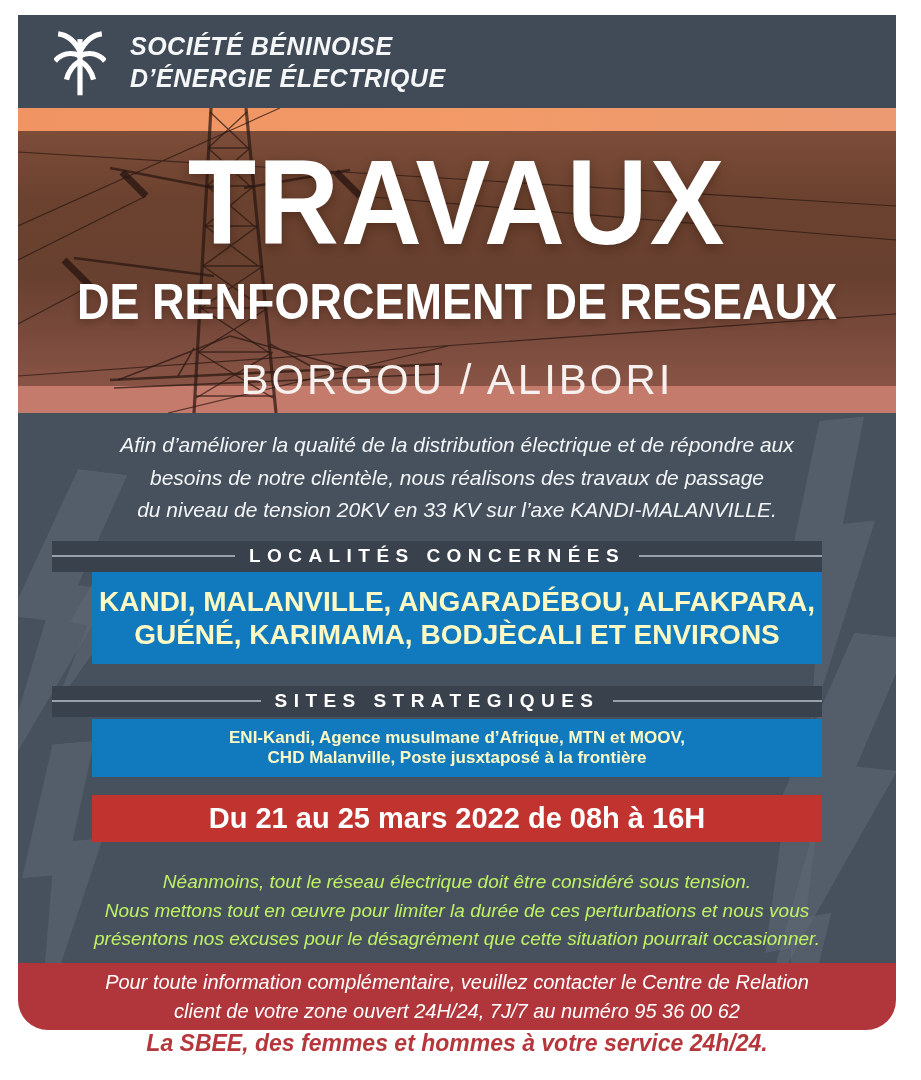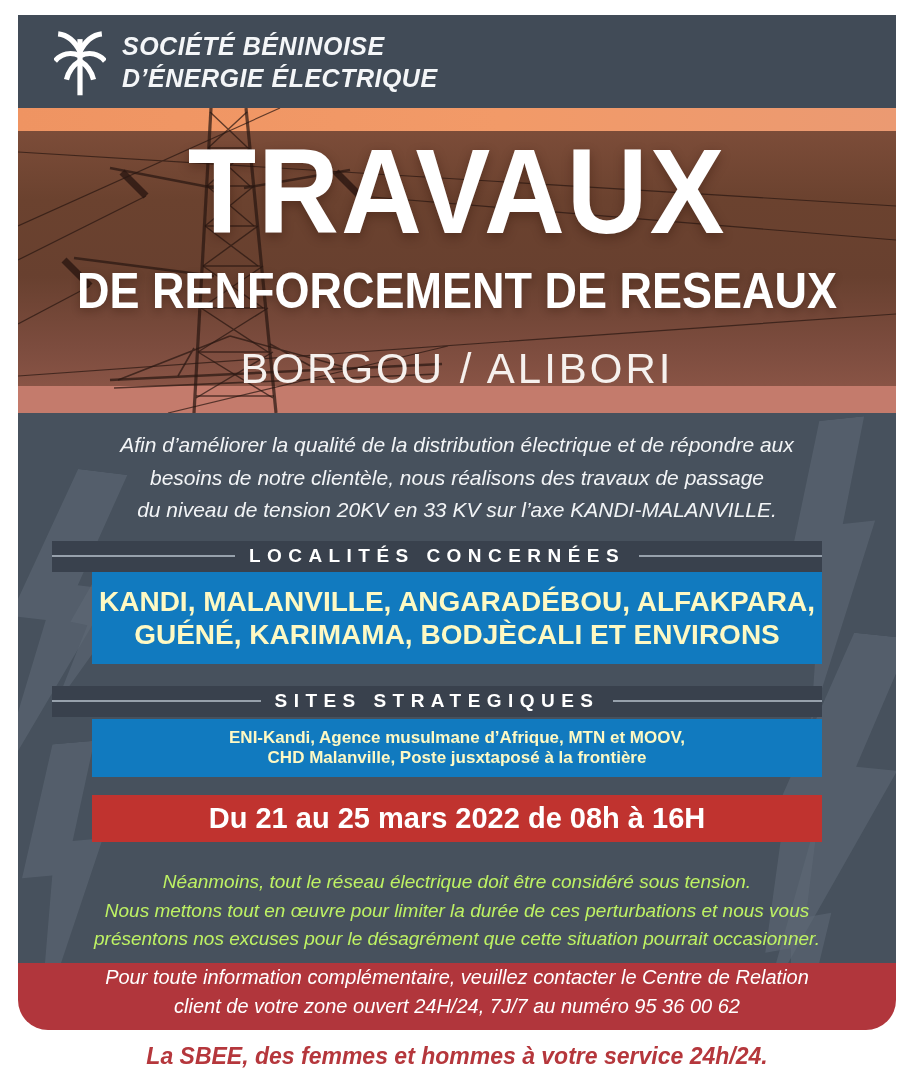--- a/index.html
+++ b/index.html
@@ -24,21 +24,21 @@
     position:relative;
   }
   .poster{
     position:absolute;left:18px;top:15px;width:878px;
   }
   
   .header-bar{
     background:var(--slate-header);
     height:93px;
     display:flex;align-items:center;
-    padding-left:36px;gap:16px;
+    padding-left:36px;gap:24px;
   }
   .logo{flex:0 0 auto;}
   .org-name{
     color:var(--text-white);
     font-style:italic;font-weight:600;
     font-size:25px;line-height:1.28;letter-spacing:.5px;
   }
   
   .hero{
     position:relative;height:305px;overflow:hidden;
@@ -51,21 +51,21 @@
   }
   .hero-strip-bottom{
     position:absolute;left:0;bottom:0;width:100%;height:27px;
     background:var(--strip-salmon);
     z-index:0;
   }
   .tower{position:absolute;inset:0;z-index:1;}
   .hero-text{
     position:relative;z-index:2;height:100%;
     display:flex;flex-direction:column;align-items:center;
-    text-align:center;color:#fff;padding-top:30px;
+    text-align:center;color:#fff;padding-top:30px;margin-top:11px;
   }
   .headline{
     font-size:112px;font-weight:800;letter-spacing:2px;line-height:.9;
     transform:scaleY(1.08);transform-origin:top center;
     text-shadow:0 4px 10px rgba(40,15,5,.35);
   }
   .subheadline{
     margin-top:24px;
     font-size:45px;font-weight:800;letter-spacing:0;
     transform:scaleY(1.1);transform-origin:top center;
@@ -121,26 +121,25 @@
     margin-top:26px;
     text-align:center;font-style:italic;
     font-size:19px;line-height:1.5;
     color:#bef264;
   }
   
   .contact-banner{
     background:var(--band-red);
     border-radius:0 0 30px 30px;
     height:67px;
-    display:flex;flex-direction:column;justify-content:flex-start;
+    display:flex;flex-direction:column;justify-content:center;
     text-align:center;color:#fff;
     font-style:italic;font-size:20px;line-height:1.45;
   }
   .tagline{
-    margin-top:13px;
     text-align:center;
     color:var(--tagline-red);
     font-style:italic;font-weight:600;font-size:23px;
   }
   .line{display:block;}
 </style>
 </head>
 <body>
 
 <svg width="0" height="0" style="position:absolute">

